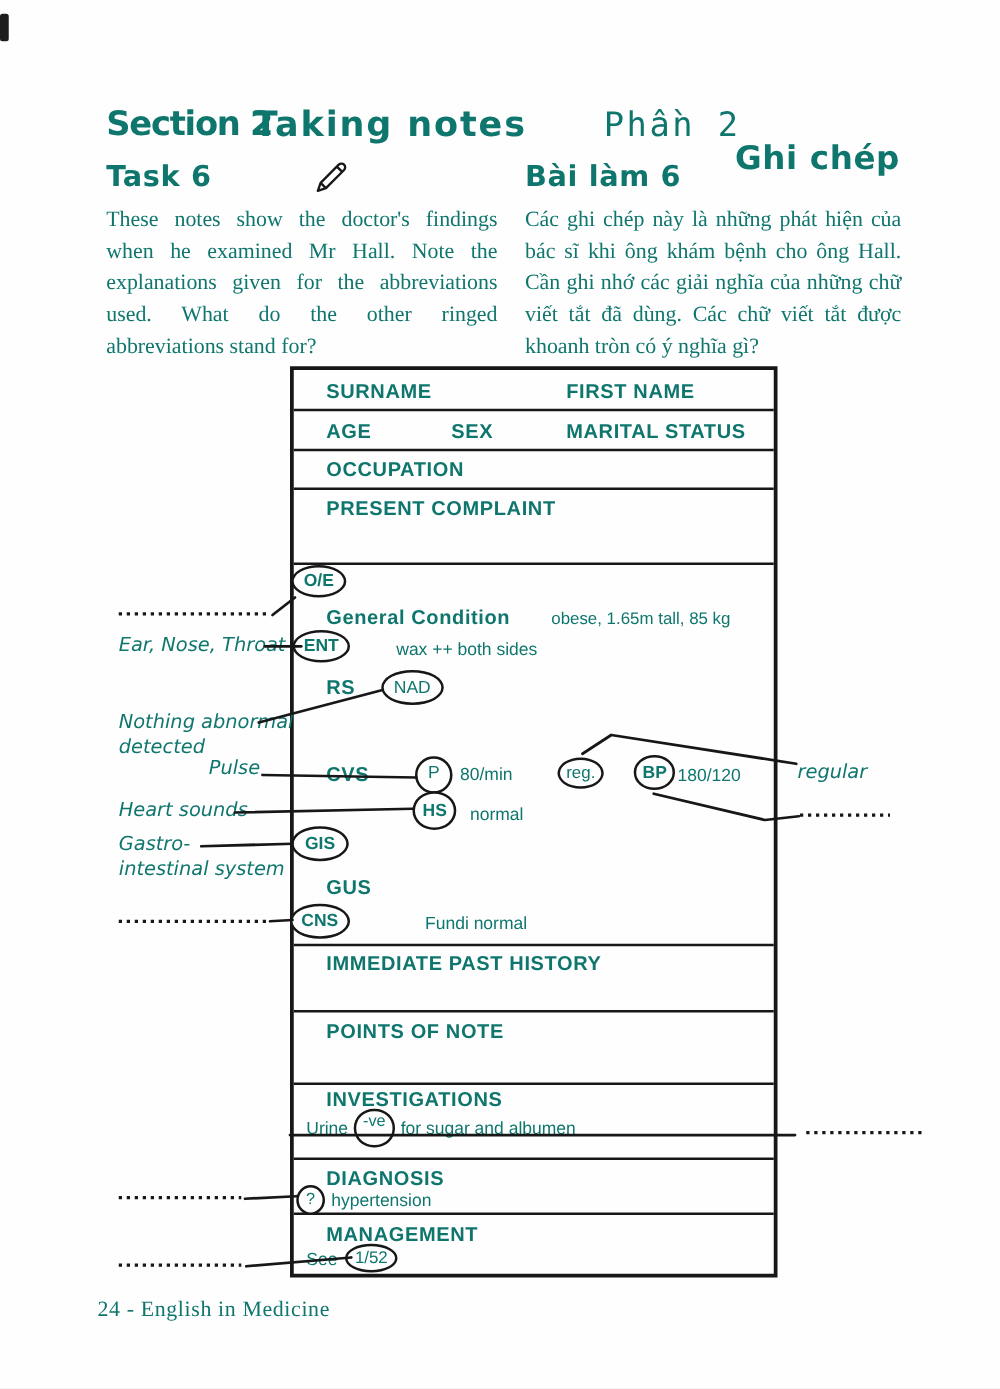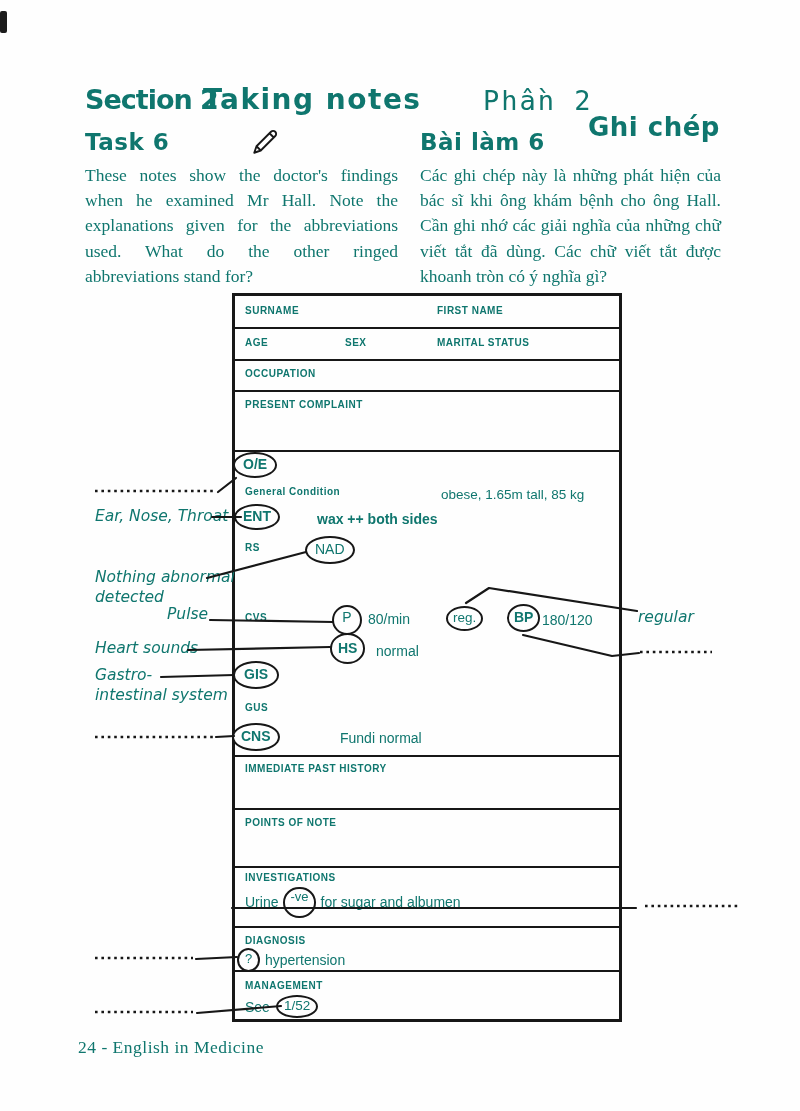--- a/index.html
+++ b/index.html
@@ -14,21 +14,21 @@
   .ttl-vi{font-family:"DejaVu Sans",sans-serif;font-weight:700;font-size:26px;letter-spacing:.5px;}
   .task{font-family:"DejaVu Sans",sans-serif;font-weight:700;font-size:23px;letter-spacing:.5px;}
 
   
   .para{font-family:"Liberation Serif",serif;font-size:17.5px;line-height:1.44;text-align:justify;}
 
   
   #form{position:absolute;left:232px;top:293px;width:390px;height:729px;
         border:3px solid #171717;box-sizing:border-box;background:transparent;}
   .divider{position:absolute;left:0;right:0;height:2px;background:#171717;}
-  .flabel{font-weight:700;font-size:10px;letter-spacing:.5px;white-space:nowrap;}
+  .flabel{font-weight:700;font-size:16px;letter-spacing:.5px;white-space:nowrap;margin-left:16px;}
   .fval{font-weight:400;font-size:14px;white-space:nowrap;}
   .ring{display:inline-block;border:2px solid #171717;border-radius:50%;text-align:center;
         font-size:14px;line-height:1.2;background:#fefefe;white-space:nowrap;}
   .ring.b{font-weight:700;}
 
   
   .hand{font-family:"DejaVu Sans",sans-serif;font-style:italic;font-size:15.5px;
         line-height:1.3;white-space:nowrap;}
 
   .footer{font-family:"Liberation Serif",serif;font-size:17.5px;letter-spacing:.5px;}
@@ -78,21 +78,21 @@
     <div class="abs flabel" style="left:110px;top:41px;">SEX</div>
     <div class="abs flabel" style="left:202px;top:41px;">MARITAL STATUS</div>
     <div class="abs flabel" style="left:10px;top:72px;">OCCUPATION</div>
     <div class="abs flabel" style="left:10px;top:103px;">PRESENT COMPLAINT</div>
 
     <span class="abs ring b" style="left:-2px;top:156px;padding:2px 8px 3px;">O/E</span>
     <div class="abs flabel" style="left:10px;top:190px;">General Condition</div>
     <div class="abs fval" style="left:206px;top:191px;font-size:13.5px;">obese, 1.65m tall, 85 kg</div>
 
     <span class="abs ring b" style="left:-1px;top:208px;padding:2px 7px 3px;">ENT</span>
-    <div class="abs fval" style="left:82px;top:215px;font-weight:bold;">wax ++ both sides</div>
+    <div class="abs fval" style="left:82px;top:215px;">wax ++ both sides</div>
 
     <div class="abs flabel" style="left:10px;top:246px;">RS</div>
     <span class="abs ring" style="left:70px;top:240px;padding:3px 8px 4px;">NAD</span>
 
     <div class="abs flabel" style="left:10px;top:316px;">CVS</div>
     <span class="abs ring" style="left:97px;top:309px;width:26px;height:24px;padding-top:2px;">P</span>
     <div class="abs fval" style="left:133px;top:315px;">80/min</div>
     <span class="abs ring" style="left:211px;top:310px;padding:2px 5px 3px;font-size:13.5px;">reg.</span>
     <span class="abs ring b" style="left:272px;top:308px;padding:3px 5px 4px;">BP</span>
     <div class="abs fval" style="left:307px;top:316px;">180/120</div>

